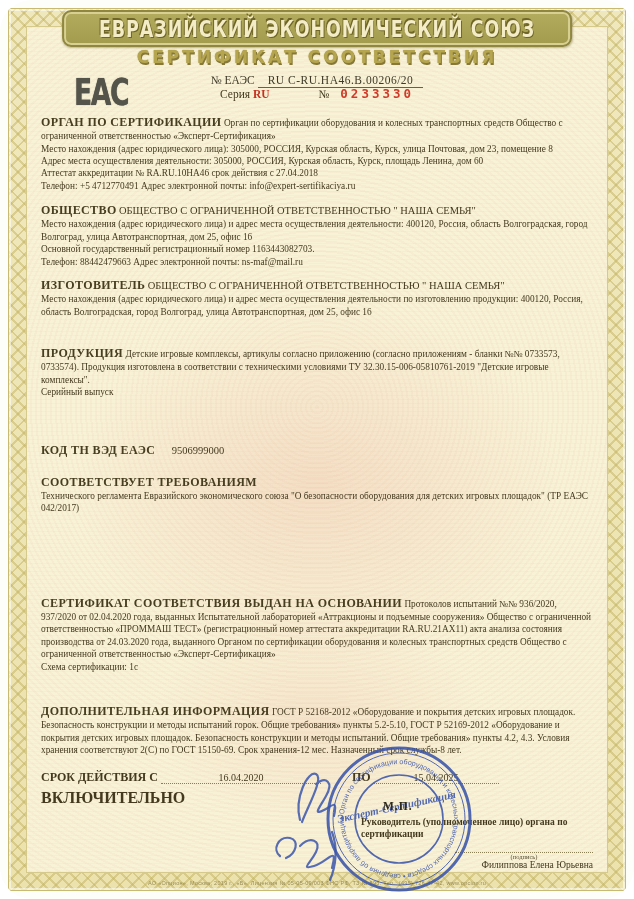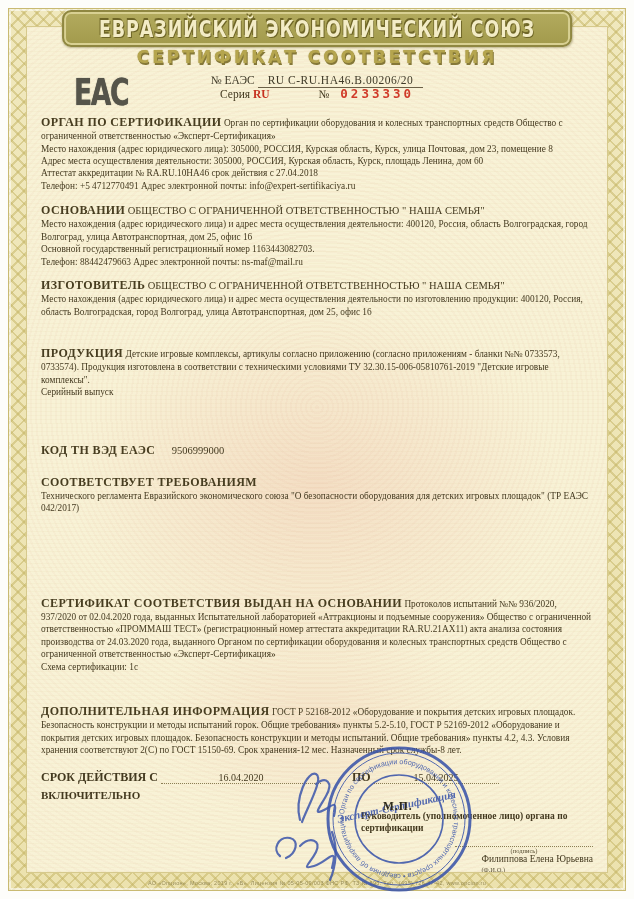--- a/index.html
+++ b/index.html
@@ -1,16 +1,16 @@
 <!DOCTYPE html>
 <html><head>
 <meta charset="utf-8">
 <style>
   html,body{margin:0;padding:0;background:#ffffff;}
-  .cert{position:relative;width:634px;height:899px;background:#fdfdfa;font-family:"Liberation Serif","DejaVu Serif",serif;color:#43391f;overflow:hidden;}
+  .cert{position:relative;width:634px;height:899px;background:#fdfdfa;font-family:"Liberation Serif","DejaVu Serif",serif;color:#43391f;overflow:hidden;border-radius:32px;}
   
   .frame{position:absolute;inset:8px;border:1px solid #c9ba72;
     background:
       repeating-linear-gradient(45deg, rgba(196,180,100,.50) 0 2px, rgba(255,255,255,0) 2px 9px),
       repeating-linear-gradient(-45deg, rgba(196,180,100,.50) 0 2px, rgba(255,255,255,0) 2px 9px),
       linear-gradient(#f0e8bd,#ece2ae);
     box-shadow: inset 0 0 0 2px rgba(255,255,255,.55);}
   .inner{position:absolute;inset:26px;box-sizing:border-box;padding:0 14px;overflow:hidden;
     border:1px solid #d6c98c;
     background:
@@ -36,21 +36,21 @@
   .series-line .blankno{font-family:"DejaVu Sans Mono","Liberation Mono",monospace;font-size:12.5px;letter-spacing:3px;color:#d03a28;font-weight:bold;margin-left:8px;}
   .sec{margin:0;padding:0;font-size:9.3px;line-height:1.34;}
   .sec b, .sec-h{font-size:12px;font-weight:bold;color:#473d20;letter-spacing:.4px;}
   .sec-line{margin:0;font-size:9.3px;line-height:1.34;}
   
   .validity{margin-top:13px;font-size:12px;font-weight:bold;}
   .validity .dotted{display:inline-block;border-bottom:1px dotted #8b7f55;font-weight:normal;font-size:10px;text-align:center;}
   .validity .d1{width:160px;}
   .validity .d2{width:125px;}
   .validity .po{margin-left:28px;}
-  .incl{font-size:11px;font-weight:bold;margin-top:4px;}
+  .incl{font-size:16px;font-weight:bold;margin-top:4px;}
   
   .sig-row{display:flex;margin-top:9px;align-items:flex-end;position:relative;z-index:2;flex-direction:column;}
   .sig-role{width:232px;padding-left:10px;font-weight:bold;font-size:9.5px;line-height:1.3;}
   .sig-line{width:138px;margin-left:8px;text-align:center;}
   .dotline{border-bottom:1px dotted #8b7f55;height:12px;}
   .cap{font-size:6.5px;color:#5a5136;}
   .sig-name{flex:1;font-size:9.5px;line-height:1.2;}
   
   .stamp{position:absolute;left:324px;top:744px;width:150px;height:150px;z-index:4;opacity:.88;}
   .mp{position:absolute;left:383px;top:800px;z-index:5;font-weight:bold;font-size:11.5px;color:#2e2a1a;letter-spacing:1px;}
@@ -89,21 +89,21 @@
     <p class="sec" style="margin-top:13px">
       <span class="sec-h">ОРГАН ПО СЕРТИФИКАЦИИ</span>
       <span>Орган по сертификации оборудования и колесных транспортных средств Общество с ограниченной ответственностью «Эксперт-Сертификация»</span>
     </p>
     <p class="sec-line">Место нахождения (адрес юридического лица): 305000, РОССИЯ, Курская область, Курск, улица Почтовая, дом 23, помещение 8</p>
     <p class="sec-line">Адрес места осуществления деятельности: 305000, РОССИЯ, Курская область, Курск, площадь Ленина, дом 60</p>
     <p class="sec-line">Аттестат аккредитации № RA.RU.10НА46 срок действия с 27.04.2018</p>
     <p class="sec-line">Телефон: +5 4712770491 Адрес электронной почты: info@expert-sertifikaciya.ru</p>
 
     <p class="sec" style="margin-top:10px">
-      <span class="sec-h">ОСНОВАНИИ</span>
+      <span class="sec-h">ОБЩЕСТВО</span>
       <span style="font-size:10.5px">ОБЩЕСТВО С ОГРАНИЧЕННОЙ ОТВЕТСТВЕННОСТЬЮ " НАША СЕМЬЯ"</span>
     </p>
     <p class="sec-line">Место нахождения (адрес юридического лица) и адрес места осуществления деятельности: 400120, Россия, область Волгоградская, город Волгоград, улица Автотранспортная, дом 25, офис 16</p>
     <p class="sec-line">Основной государственный регистрационный номер 1163443082703.</p>
     <p class="sec-line">Телефон: 88442479663 Адрес электронной почты: ns-maf@mail.ru</p>
 
     <p class="sec" style="margin-top:9px">
       <span class="sec-h">ИЗГОТОВИТЕЛЬ</span>
       <span style="font-size:10.5px">ОБЩЕСТВО С ОГРАНИЧЕННОЙ ОТВЕТСТВЕННОСТЬЮ " НАША СЕМЬЯ"</span>
     </p>

